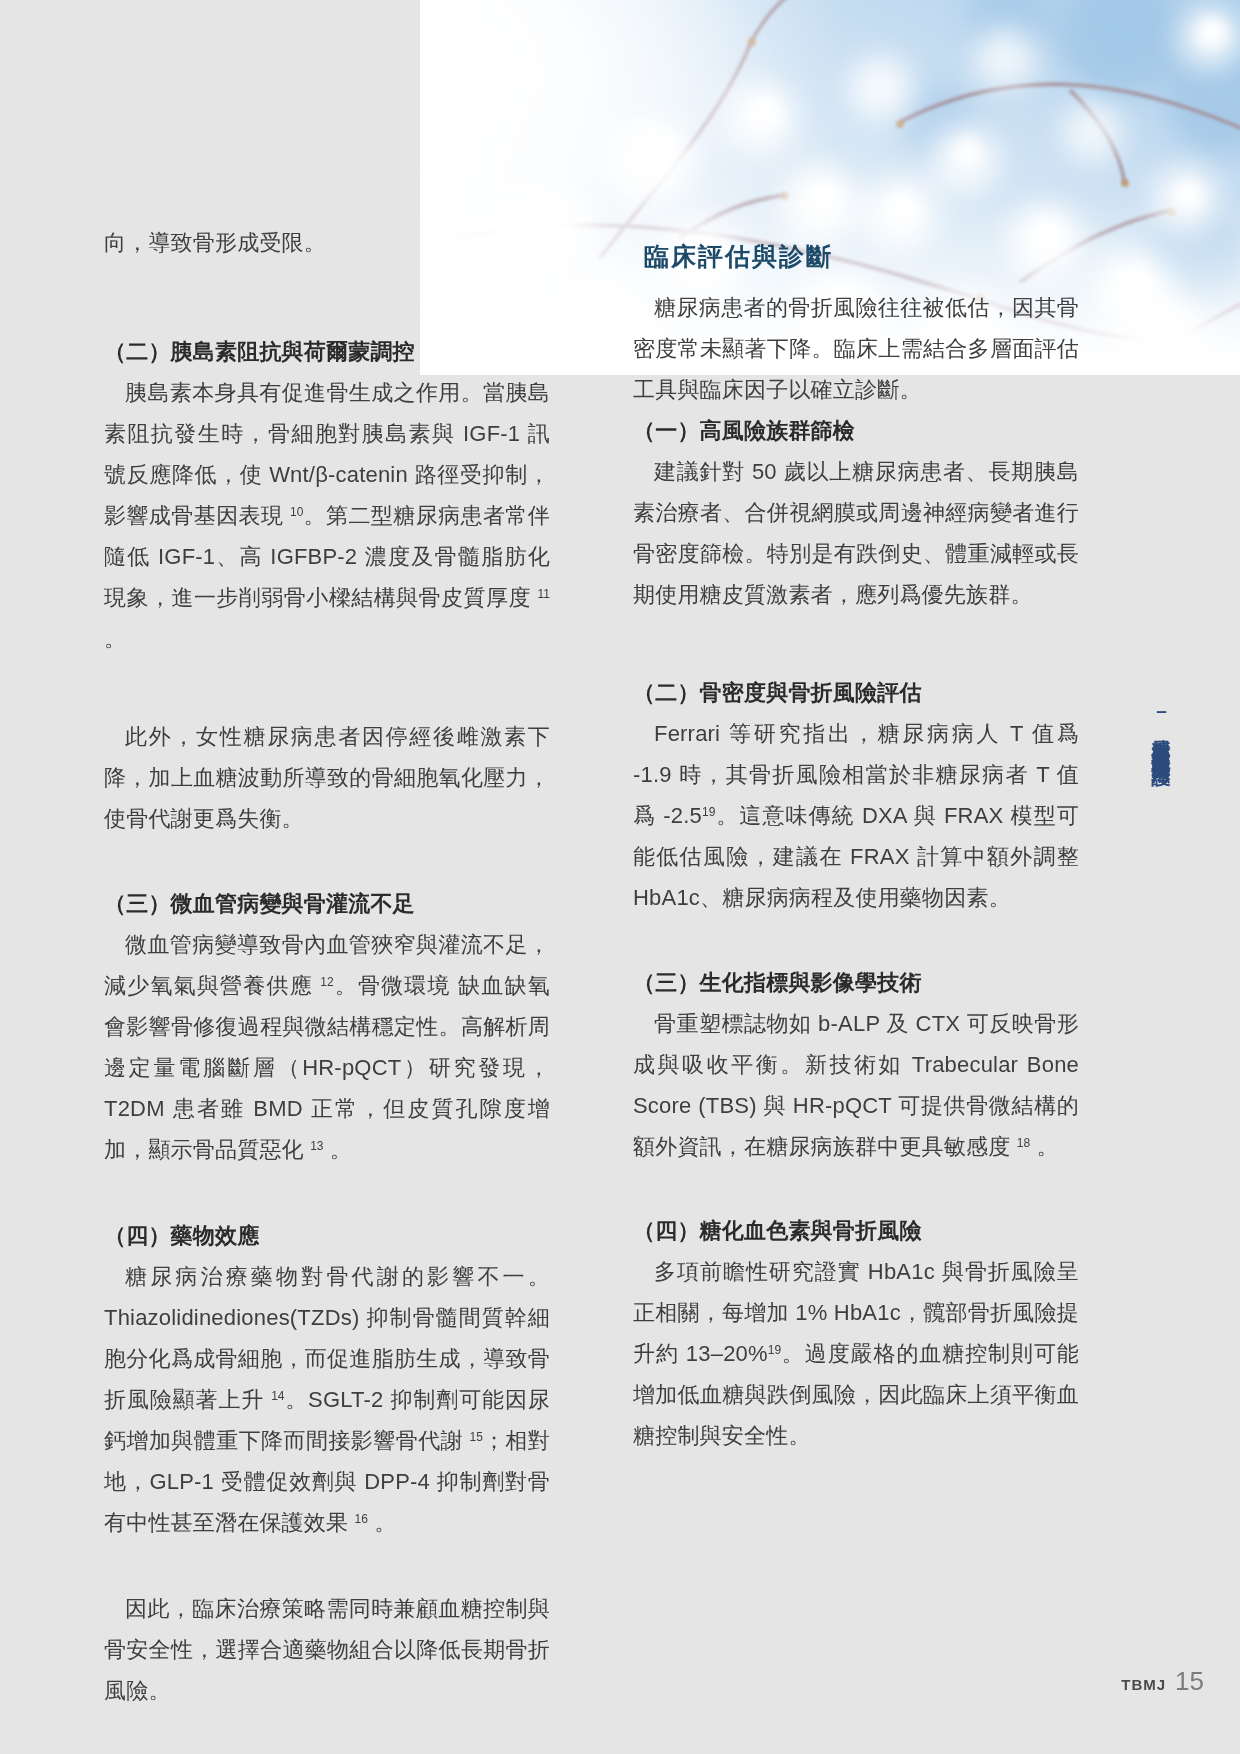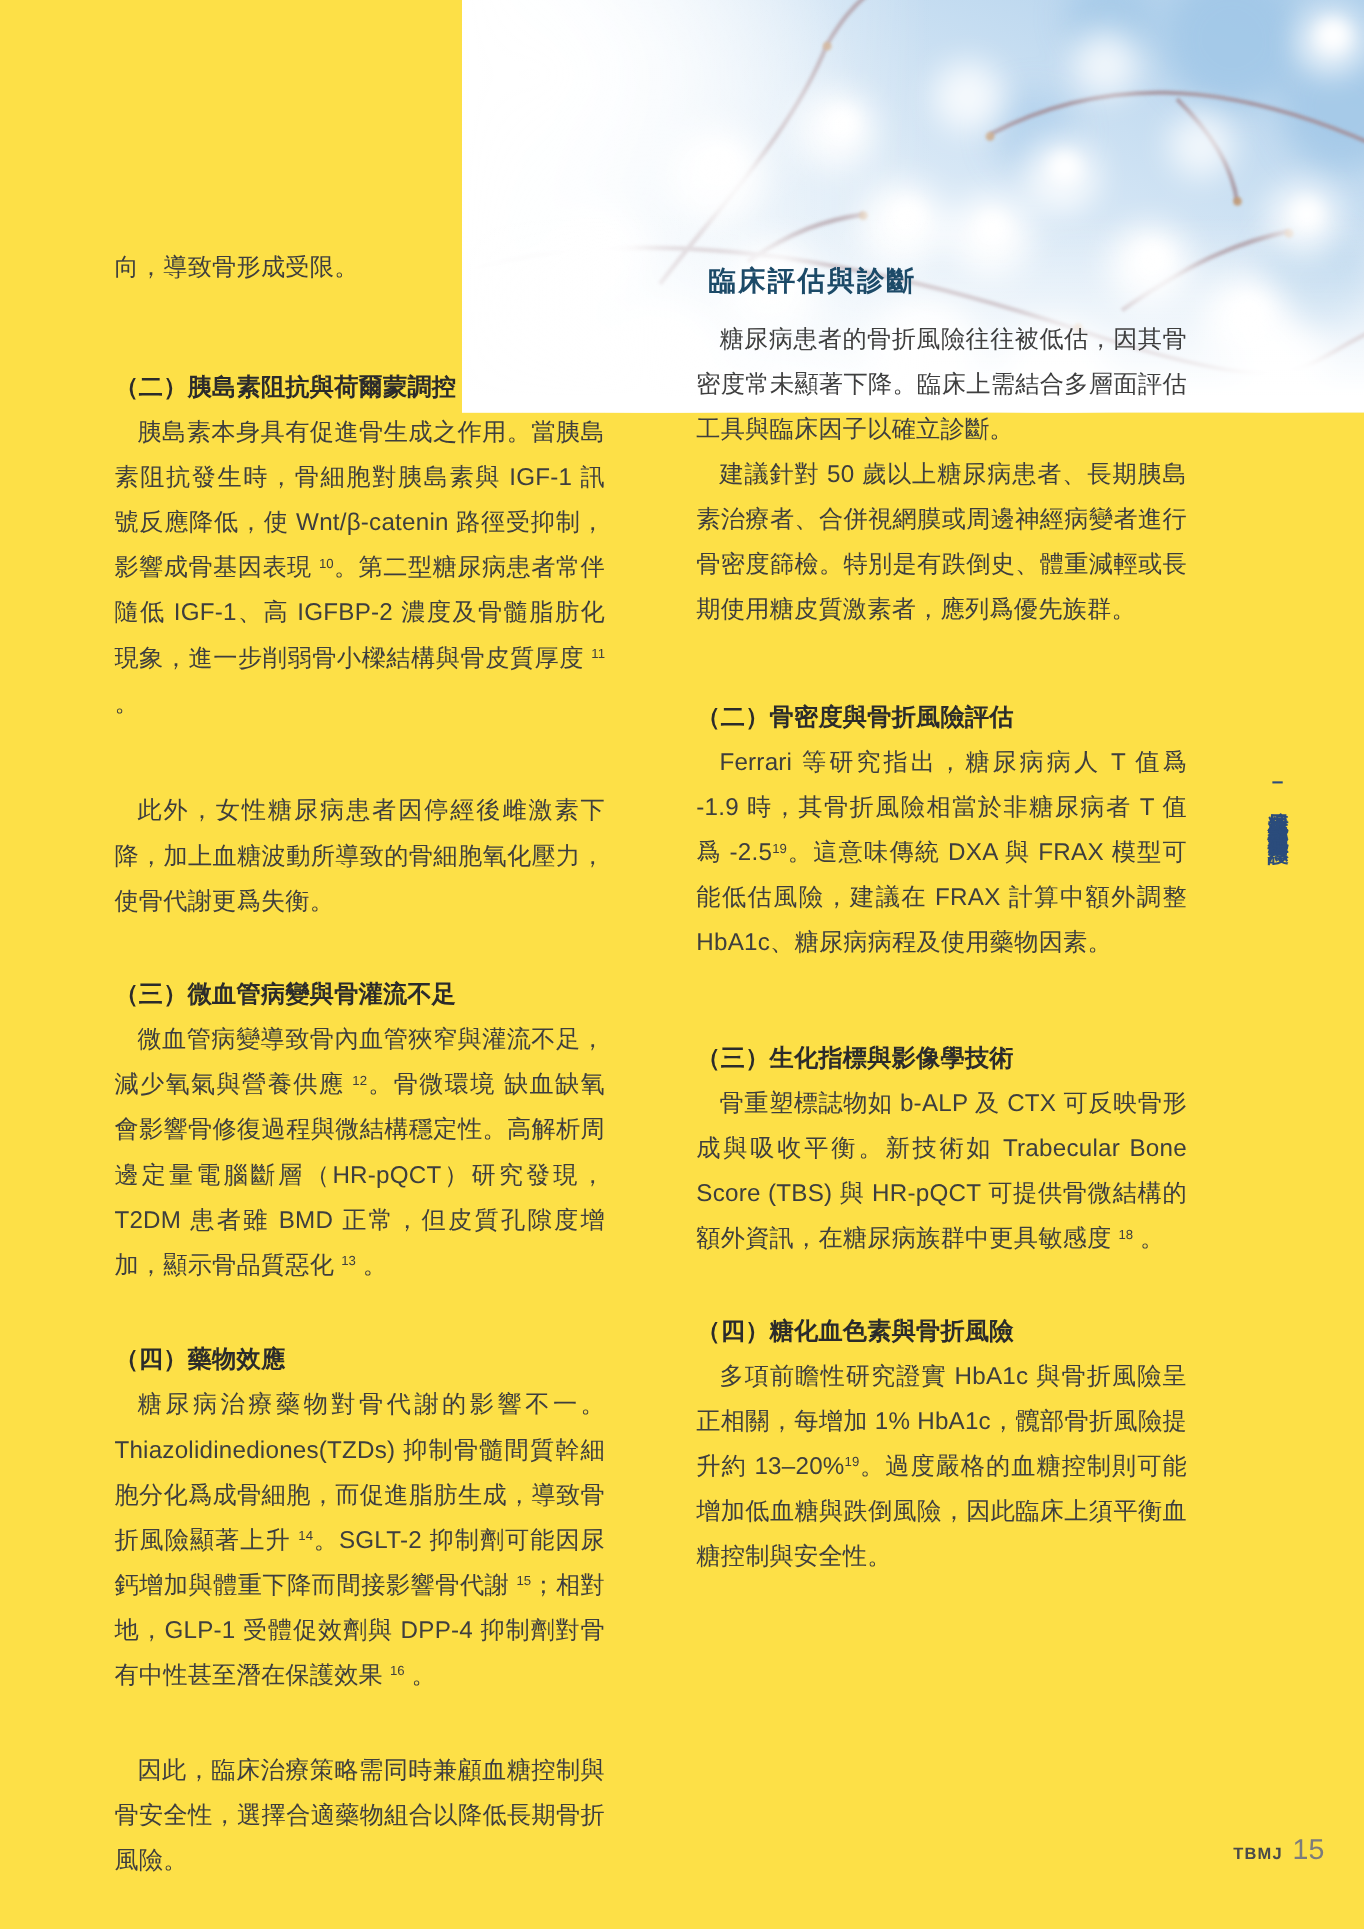--- a/index.html
+++ b/index.html
@@ -1,19 +1,19 @@
 <!DOCTYPE html>
 <html><head>
 <meta charset="utf-8">
 <style>
   html,body{margin:0;padding:0;}
   .page{
     position:relative;
     width:1240px;height:1754px;
-    background:#fde047;
+    background:#e5e5e5;
     overflow:hidden;
     font-family:"Liberation Sans","DejaVu Sans",sans-serif;
   }
   
   .photo{
     position:absolute;left:420px;top:0;width:820px;height:375px;
     z-index:1;
   }
   .photo svg{display:block;}
   .photo .fade-left{
@@ -52,21 +52,21 @@
     color:#2b2b2b;
     text-indent:0;
   }
   
   .ml-h2{margin-top:68px;}
   .ml-p2b{margin-top:57px;}
   .ml-h3{margin-top:44px;}
   .ml-h4{margin-top:45px;}
   .ml-close{margin-top:45px;}
   .mr-h2{margin-top:57px;}
-  .mr-h3{margin-top:64px;}
+  .mr-h3{margin-top:44px;}
   .mr-h4{margin-top:43px;}
   
   .title-zh{
     margin:11px;
     font-family:Liberation Sans, sans-serif;
     font-weight:bold;
     font-size:25px;line-height:40px;
     letter-spacing:2px;
     color:#1c4a68;
   }
@@ -202,20 +202,21 @@
     <p class="subhead ml-h3">（三）微血管病變與骨灌流不足</p>
     <p class="para">微血管病變導致骨內血管狹窄與灌流不足，減少氧氣與營養供應 <sup>12</sup>。骨微環境 缺血缺氧會影響骨修復過程與微結構穩定性。高解析周邊定量電腦斷層（HR-pQCT）研究發現，T2DM 患者雖 BMD 正常，但皮質孔隙度增加，顯示骨品質惡化 <sup>13</sup> 。</p>
     <p class="subhead ml-h4">（四）藥物效應</p>
     <p class="para">糖尿病治療藥物對骨代謝的影響不一。Thiazolidinediones(TZDs) 抑制骨髓間質幹細胞分化爲成骨細胞，而促進脂肪生成，導致骨折風險顯著上升 <sup>14</sup>。SGLT-2 抑制劑可能因尿鈣增加與體重下降而間接影響骨代謝 <sup>15</sup>；相對地，GLP-1 受體促效劑與 DPP-4 抑制劑對骨有中性甚至潛在保護效果 <sup>16</sup> 。</p>
     <p class="para ml-close">因此，臨床治療策略需同時兼顧血糖控制與骨安全性，選擇合適藥物組合以降低長期骨折風險。</p>
   </div>
 
   <div class="col col-right">
     <h2 class="title-zh">臨床評估與診斷</h2>
     <p class="para">糖尿病患者的骨折風險往往被低估，因其骨密度常未顯著下降。臨床上需結合多層面評估工具與臨床因子以確立診斷。</p>
+    <p class="subhead">（一）高風險族群篩檢</p>
     <p class="para">建議針對 50 歲以上糖尿病患者、長期胰島素治療者、合併視網膜或周邊神經病變者進行骨密度篩檢。特別是有跌倒史、體重減輕或長期使用糖皮質激素者，應列爲優先族群。</p>
     <p class="subhead mr-h2">（二）骨密度與骨折風險評估</p>
     <p class="para">Ferrari 等研究指出，糖尿病病人 T 值爲 -1.9 時，其骨折風險相當於非糖尿病者 T 值爲 -2.5<sup>19</sup>。這意味傳統 DXA 與 FRAX 模型可能低估風險，建議在 FRAX 計算中額外調整 HbA1c、糖尿病病程及使用藥物因素。</p>
     <p class="subhead mr-h3">（三）生化指標與影像學技術</p>
     <p class="para">骨重塑標誌物如 b-ALP 及 CTX 可反映骨形成與吸收平衡。新技術如 Trabecular Bone Score (TBS) 與 HR-pQCT 可提供骨微結構的額外資訊，在糖尿病族群中更具敏感度 <sup>18</sup> 。</p>
     <p class="subhead mr-h4">（四）糖化血色素與骨折風險</p>
     <p class="para">多項前瞻性研究證實 HbA1c 與骨折風險呈正相關，每增加 1% HbA1c，髖部骨折風險提升約 13–20%<sup>19</sup>。過度嚴格的血糖控制則可能增加低血糖與跌倒風險，因此臨床上須平衡血糖控制與安全性。</p>
   </div>
 
   <div class="vertical-title">–糖尿病患者骨質疏鬆症的全人照護–</div>

